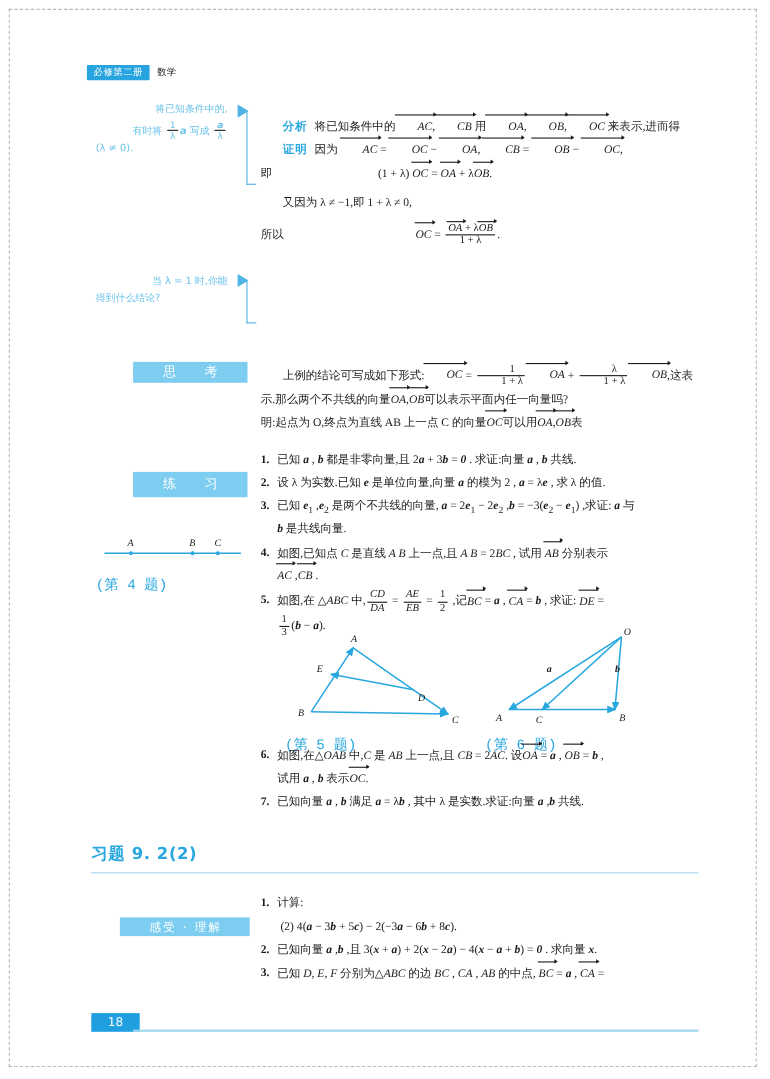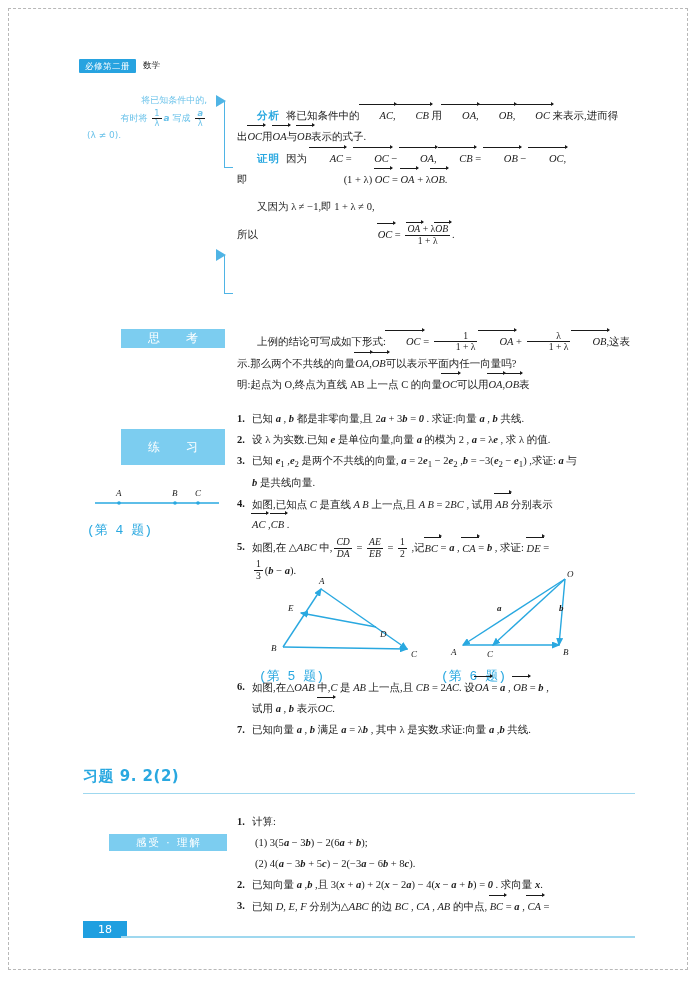--- a/index.html
+++ b/index.html
@@ -32,21 +32,21 @@
         border-bottom:6px solid transparent;border-left:10px solid #4fb4e5;}
   .fline{position:absolute;border-left:1.6px solid #4fb4e5;border-bottom:1.6px solid #4fb4e5;}
 
   
   .pill{
     position:absolute;background:#7ccdf0;color:#fff;
     font-family:"DejaVu Sans","Liberation Sans",sans-serif;
     display:flex;align-items:center;justify-content:center;margin-top:24px;
   }
   .pill.think{left:112px;top:296px;width:104px;height:19px;font-size:12px;letter-spacing:11px;text-indent:11px;}
-  .pill.prac {left:112px;top:396px;width:104px;height:36px;font-size:12px;letter-spacing:11px;text-indent:11px;}
+  .pill.prac {left:112px;top:396px;width:104px;height:23px;font-size:12px;letter-spacing:11px;text-indent:11px;}
   .pill.feel {left:100px;top:801px;width:118px;height:17px;font-size:10.5px;letter-spacing:2px;text-indent:2px;
               background:#7ccdf0;}
 
   
   .col{position:absolute;left:228px;width:402px;font-size:10.5px;line-height:1.95;color:#1a1a1a;}
   .col p{margin:0;}
   .kw{color:#29a8e0;font-weight:bold;letter-spacing:1px;margin-right:6px;}
   .ind{text-indent:20px;}
   .lbl{display:inline-block;width:26px;}
 
@@ -104,33 +104,34 @@
   <div class="mnote n1">
     <span class="ln">将已知条件中的,</span>
     <span class="ln">有时将&nbsp;<span class="frac"><span class="nu">1</span><span class="de">λ</span></span><span class="bd">a</span>&nbsp;写成&nbsp;<span class="frac"><span class="nu bd">a</span><span class="de">λ</span></span></span>
     <span class="ln" style="text-align:left;padding-left:0">(λ ≠ 0).</span>
   </div>
   <div class="flagwrap" style="left:207px;top:86px;">
     <div class="flag" style="left:0;top:0;"></div>
     <div class="fline" style="left:8px;top:6px;width:8px;height:66px;"></div>
   </div>
 
+  <div class="mnote n2">
+    <span class="ln">当 λ = 1 时,你能</span>
+    <span class="ln" style="text-align:left">得到什么结论?</span>
+  </div>
   <div class="flagwrap" style="left:207px;top:240px;">
     <div class="flag" style="left:0;top:0;"></div>
     <div class="fline" style="left:8px;top:6px;width:8px;height:38px;"></div>
   </div>
 
   <div class="col" style="top:80px;margin-top:16px;">
     <p class="ind">
       <span class="kw">分析</span><span>将已知条件中的</span><span class="vec">AC</span>,<span class="vec">CB</span>
       <span>用</span><span class="vec">OA</span>,<span class="vec">OB</span>,<span class="vec">OC</span>
       <span>来表示,进而得</span>
-    </p>
-    <p>
-      <span>出</span><span class="vec">OC</span><span>用</span><span class="vec">OA</span><span>与</span><span class="vec">OB</span><span>表示的式子.</span>
     </p>
 
     <p class="ind">
       <span class="kw">证明</span><span>因为</span>
       <span class="vec">AC</span> = <span class="vec">OC</span> − <span class="vec">OA</span>, <span class="vec">CB</span> = <span class="vec">OB</span> − <span class="vec">OC</span>,
     </p>
     <p>
       <span class="lbl">即</span>
       <span style="display:inline-block;width:78px;"></span>(1 + λ) <span class="vec">OC</span> = <span class="vec">OA</span> + λ<span class="vec">OB</span>.
     </p>
@@ -269,23 +270,20 @@
   <div class="pill feel">
     <span>感受 · 理解</span>
   </div>
 
   <div class="exlist" style="top:803px;">
     <div class="exitem">
       <span class="num">1.</span>
       <span class="txt">计算:</span>
     </div>
     <div class="exitem subitem">
-      <span class="txt">(1) 3(5<span class="bd">a</span> − 3<span class="bd">b</span>) − 2(6<span class="bd">a</span> + <span class="bd">b</span>);</span>
-    </div>
-    <div class="exitem subitem">
       <span class="txt">(2) 4(<span class="bd">a</span> − 3<span class="bd">b</span> + 5<span class="bd">c</span>) − 2(−3<span class="bd">a</span> − 6<span class="bd">b</span> + 8<span class="bd">c</span>).</span>
     </div>
     <div class="exitem">
       <span class="num">2.</span>
       <span class="txt">已知向量 <span class="bd">a</span> ,<span class="bd">b</span> ,且 3(<span class="bd">x</span> + <span class="bd">a</span>) + 2(<span class="bd">x</span> − 2<span class="bd">a</span>) − 4(<span class="bd">x</span> − <span class="bd">a</span> + <span class="bd">b</span>) = <span class="bd">0</span> . 求向量 <span class="bd">x</span>.</span>
     </div>
     <div class="exitem">
       <span class="num">3.</span>
       <span class="txt">已知 <span class="it">D</span>, <span class="it">E</span>, <span class="it">F</span> 分别为△<span class="it">ABC</span> 的边 <span class="it">BC</span> , <span class="it">CA</span> , <span class="it">AB</span> 的中点, <span class="vec">BC</span> = <span class="bd">a</span> , <span class="vec">CA</span> =</span>
     </div>

